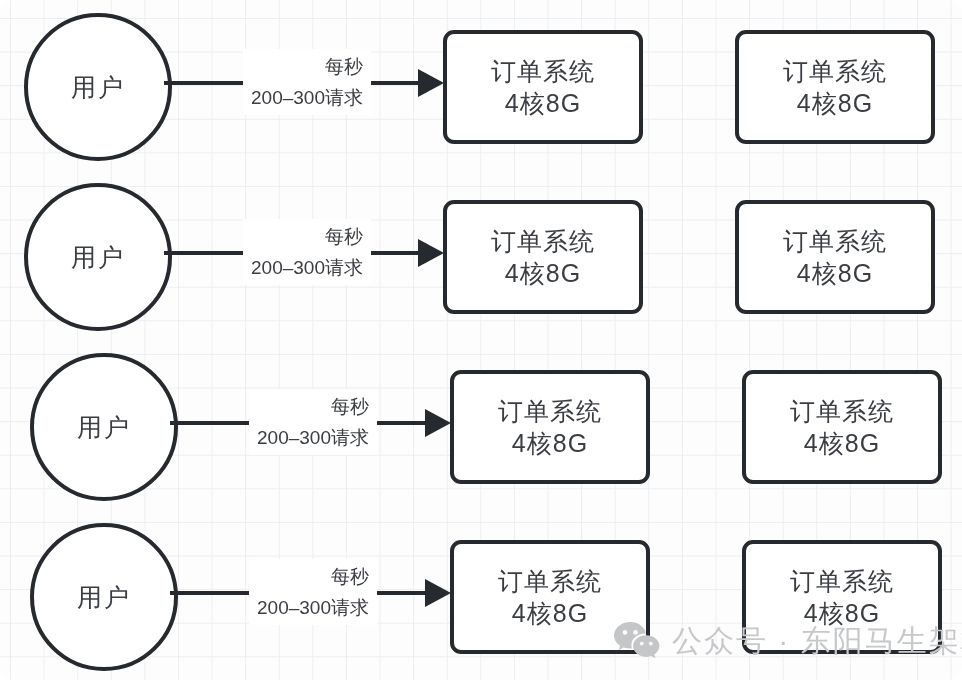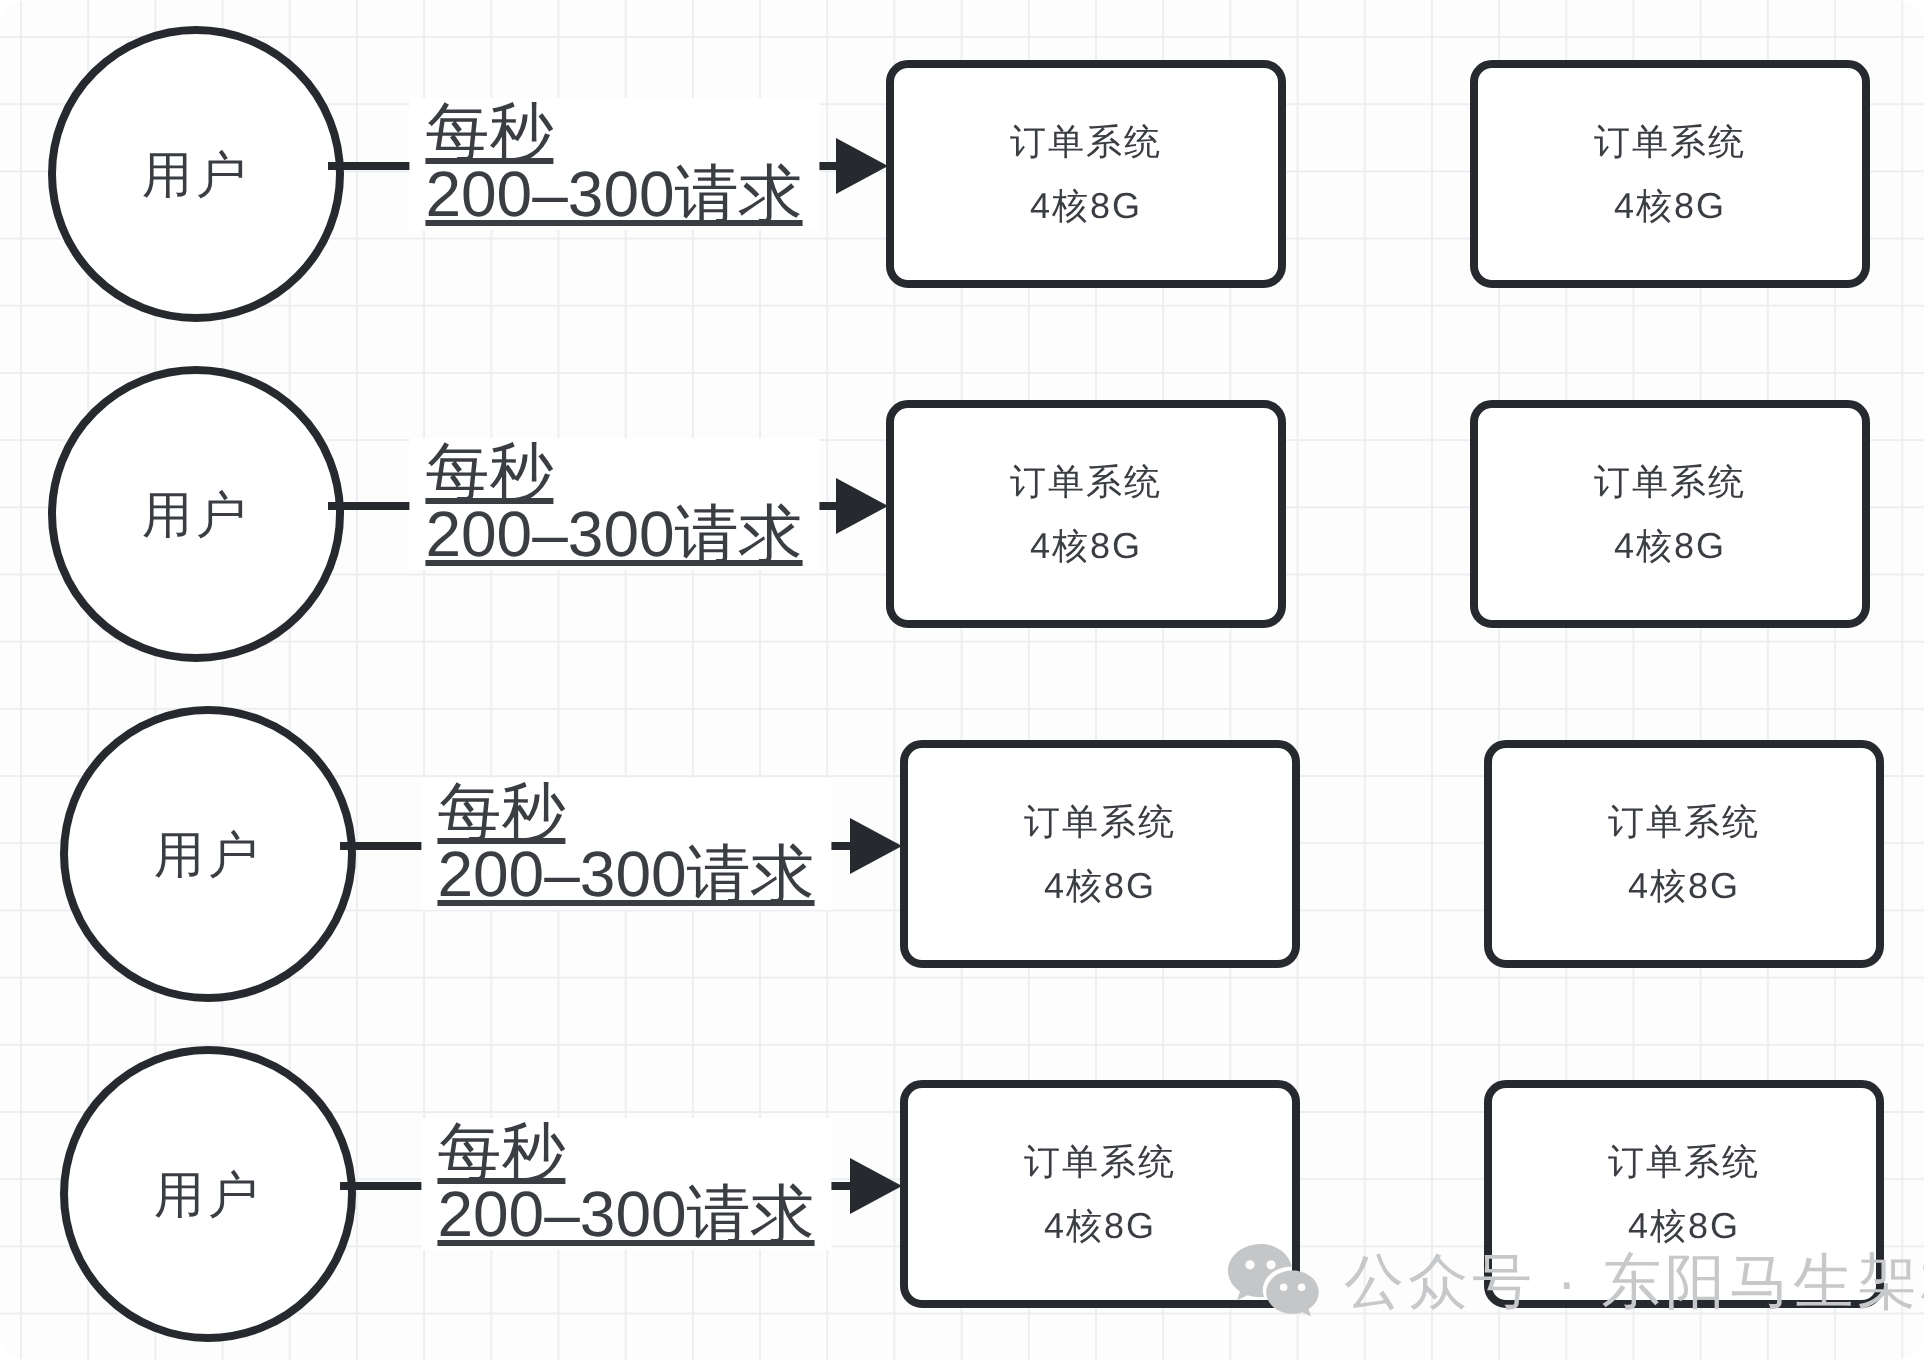--- a/index.html
+++ b/index.html
@@ -35,32 +35,31 @@
   .r34 .edge{left:170px;width:281px}
   .shaft{position:absolute;left:0;right:18px;top:11.5px;height:4.5px;background:var(--stroke);}
   .arrowhead{
     position:absolute;right:0;top:0;width:0;height:0;
     border-left:26px solid var(--stroke);
     border-top:14px solid transparent;
     border-bottom:14px solid transparent;
   }
   .edge-label{
     position:absolute;top:49px;transform:translateX(-50%);
-    background:#fff;text-align:left;white-space:nowrap;
-    font-size:32px;line-height:31px;color:var(--text);
+    background:#fff;text-align:right;white-space:nowrap;
+    font-size:19px;line-height:31px;color:var(--text);
     padding:2px 8px;
-    text-decoration:underline;
   }
   .r12 .edge-label{left:307px}
   .r34 .edge-label{left:313px}
   .box{
     position:absolute;top:30px;width:192px;height:106px;
     border:4px solid var(--stroke);border-radius:11px;background:#fff;
     display:flex;flex-direction:column;align-items:center;justify-content:center;
-    font-size:18px;line-height:32px;color:var(--text);text-align:center;
+    font-size:25px;line-height:32px;color:var(--text);text-align:center;
     letter-spacing:1px;
   }
   .r12 .box.primary{left:443px}
   .r34 .box.primary{left:450px}
   .r12 .box.secondary{left:735px}
   .r34 .box.secondary{left:742px}
   .watermark{
     position:absolute;left:612px;top:620px;z-index:5;
     display:flex;align-items:center;gap:12px;
     color:var(--wm);font-size:30px;white-space:nowrap;

